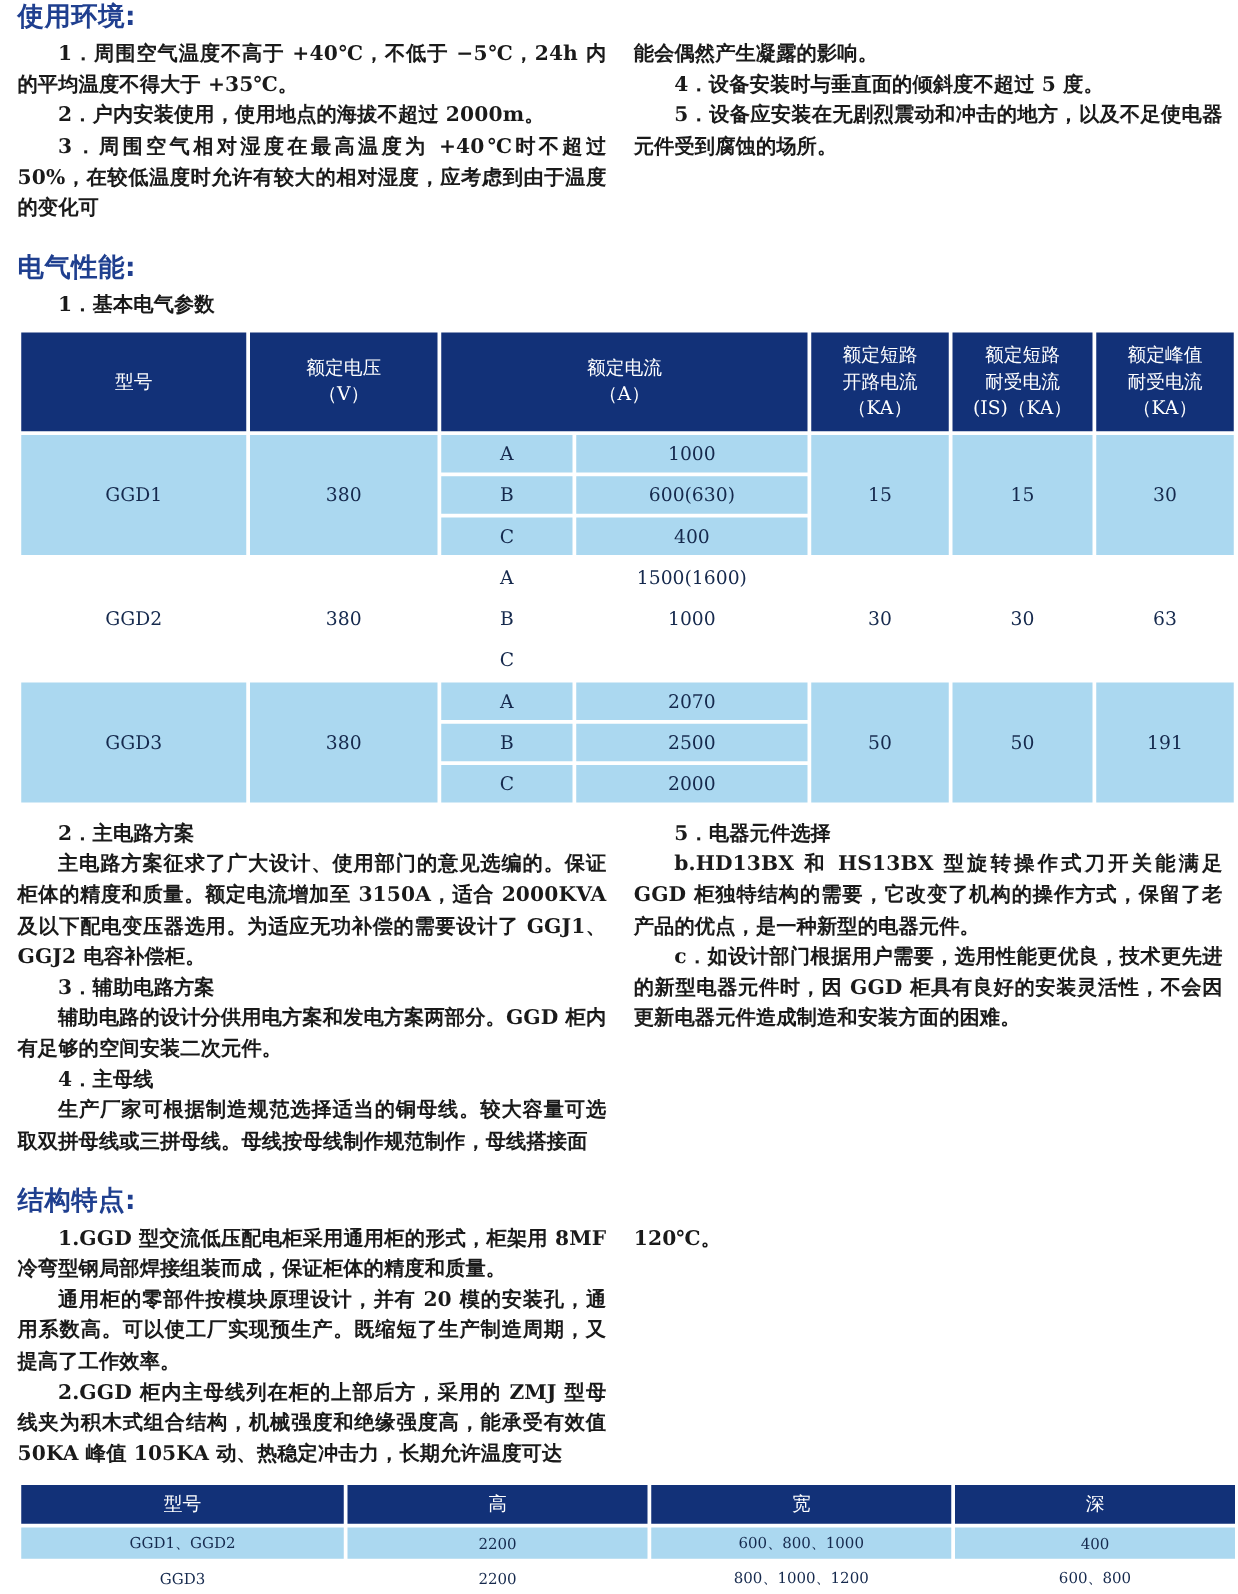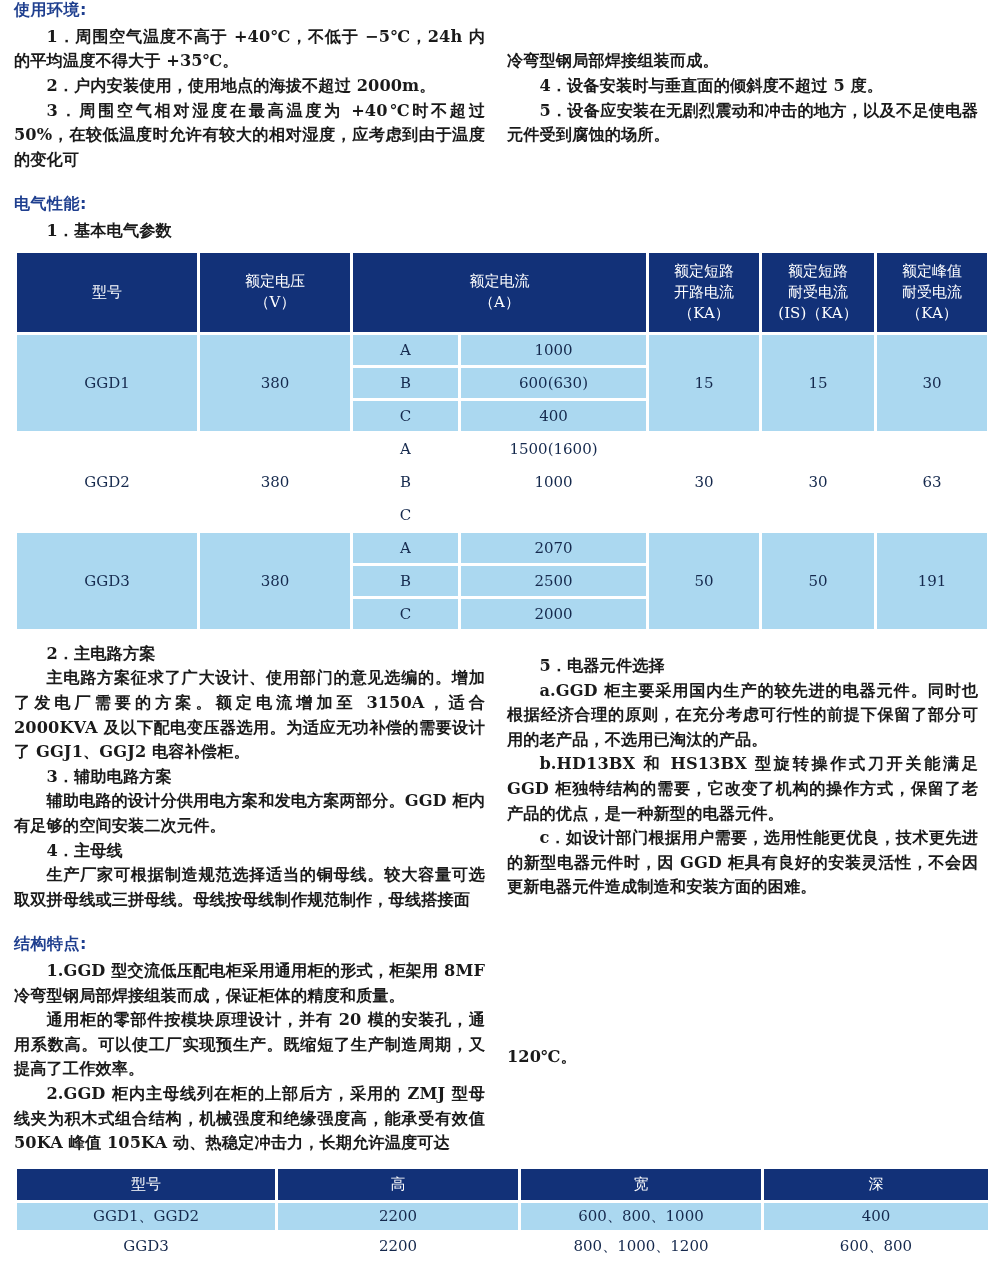--- a/index.html
+++ b/index.html
@@ -19,29 +19,28 @@
     position: relative;
     width: 990px;
     height: 1275px;
     box-sizing: border-box;
     padding: 0 14px;
   }
   .section-heading {
     color: #1f3f8f;
     font-family: "DejaVu Sans", "Liberation Sans", sans-serif;
     font-weight: bold;
-    font-size: 16px;
+    font-size: 21px;
     letter-spacing: 0.5px;
     margin: 0 0 4px 0;
     line-height: 1.3;
   }
   .cols {
     display: flex;
     gap: 22px;
-    align-items: center;
   }
   .col {
     width: 471px;
     flex: 0 0 471px;
   }
   p.para {
     margin: 0;
     font-size: 16.2px;
     line-height: 24.6px;
     text-align: justify;
@@ -102,21 +101,21 @@
     color: #ffffff;
     font-size: 15px;
     font-weight: normal;
     padding: 6px 2px;
     text-align: center;
     font-family: "DejaVu Serif", "Liberation Serif", serif;
   }
   table.dims td {
     background: #abd8f0;
     color: #15294d;
-    font-size: 15px;
+    font-size: 12px;
     text-align: center;
     padding: 4px 2px;
     font-family: "DejaVu Serif", "Liberation Serif", serif;
   }
   table.dims tr.alt td {
     background: #ffffff;
   }
   .gap-sm { height: 8px; }
   .gap-lg { height: 22px; }
 </style>
@@ -127,21 +126,21 @@
 
   <h2 class="section-heading">使用环境:</h2>
 
   <div class="cols">
     <div class="col">
       <p class="para indent">1．周围空气温度不高于 +40℃，不低于 −5℃，24h 内的平均温度不得大于 +35℃。</p>
       <p class="para indent">2．户内安装使用，使用地点的海拔不超过 2000m。</p>
       <p class="para indent">3．周围空气相对湿度在最高温度为 +40℃时不超过 50%，在较低温度时允许有较大的相对湿度，应考虑到由于温度的变化可</p>
     </div>
     <div class="col">
-      <p class="para">冷弯型钢局部焊接组装而成。</p>
+      <p class="para">能会偶然产生凝露的影响。</p>
       <p class="para indent">4．设备安装时与垂直面的倾斜度不超过 5 度。</p>
       <p class="para indent">5．设备应安装在无剧烈震动和冲击的地方，以及不足使电器元件受到腐蚀的场所。</p>
     </div>
   </div>
 
   <div class="gap-lg"></div>
 
   <h2 class="section-heading">电气性能:</h2>
   <p class="para indent">1．基本电气参数</p>
 
@@ -239,29 +238,28 @@
         <td>2000</td>
       </tr>
     </tbody>
   </table>
 
   <div class="gap-sm"></div>
 
   <div class="cols">
     <div class="col">
       <p class="para indent">2．主电路方案</p>
-      <p class="para indent">主电路方案征求了广大设计、使用部门的意见选编的。增加了发电厂需要的方案。额定电流增加至 3150A，适合 2000KVA 及以下配电变压器选用。为适应无功补偿的需要设计了 GGJ1、GGJ2 电容补偿柜。</p>
+      <p class="para indent">主电路方案征求了广大设计、使用部门的意见选编的。保证柜体的精度和质量。额定电流增加至 3150A，适合 2000KVA 及以下配电变压器选用。为适应无功补偿的需要设计了 GGJ1、GGJ2 电容补偿柜。</p>
       <p class="para indent">3．辅助电路方案</p>
       <p class="para indent">辅助电路的设计分供用电方案和发电方案两部分。GGD 柜内有足够的空间安装二次元件。</p>
       <p class="para indent">4．主母线</p>
       <p class="para indent">生产厂家可根据制造规范选择适当的铜母线。较大容量可选取双拼母线或三拼母线。母线按母线制作规范制作，母线搭接面</p>
     </div>
     <div class="col">
       <p class="para indent">5．电器元件选择</p>
-      <p class="para indent">a.GGD 柜主要采用国内生产的较先进的电器元件。同时也根据经济合理的原则，在充分考虑可行性的前提下保留了部分可用的老产品，不选用已淘汰的产品。</p>
       <p class="para indent">b.HD13BX 和 HS13BX 型旋转操作式刀开关能满足 GGD 柜独特结构的需要，它改变了机构的操作方式，保留了老产品的优点，是一种新型的电器元件。</p>
       <p class="para indent">c．如设计部门根据用户需要，选用性能更优良，技术更先进的新型电器元件时，因 GGD 柜具有良好的安装灵活性，不会因更新电器元件造成制造和安装方面的困难。</p>
     </div>
   </div>
 
   <div class="gap-lg"></div>
 
   <h2 class="section-heading">结构特点:</h2>
 
   <div class="cols">

